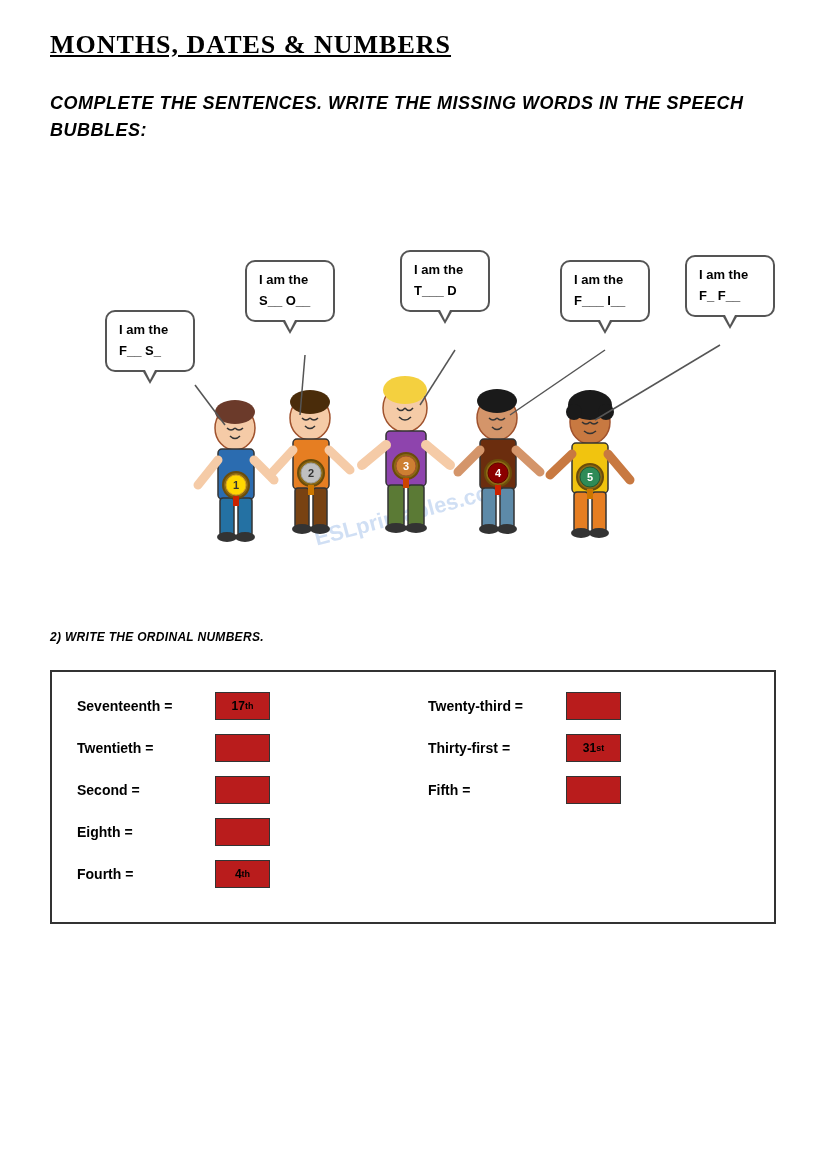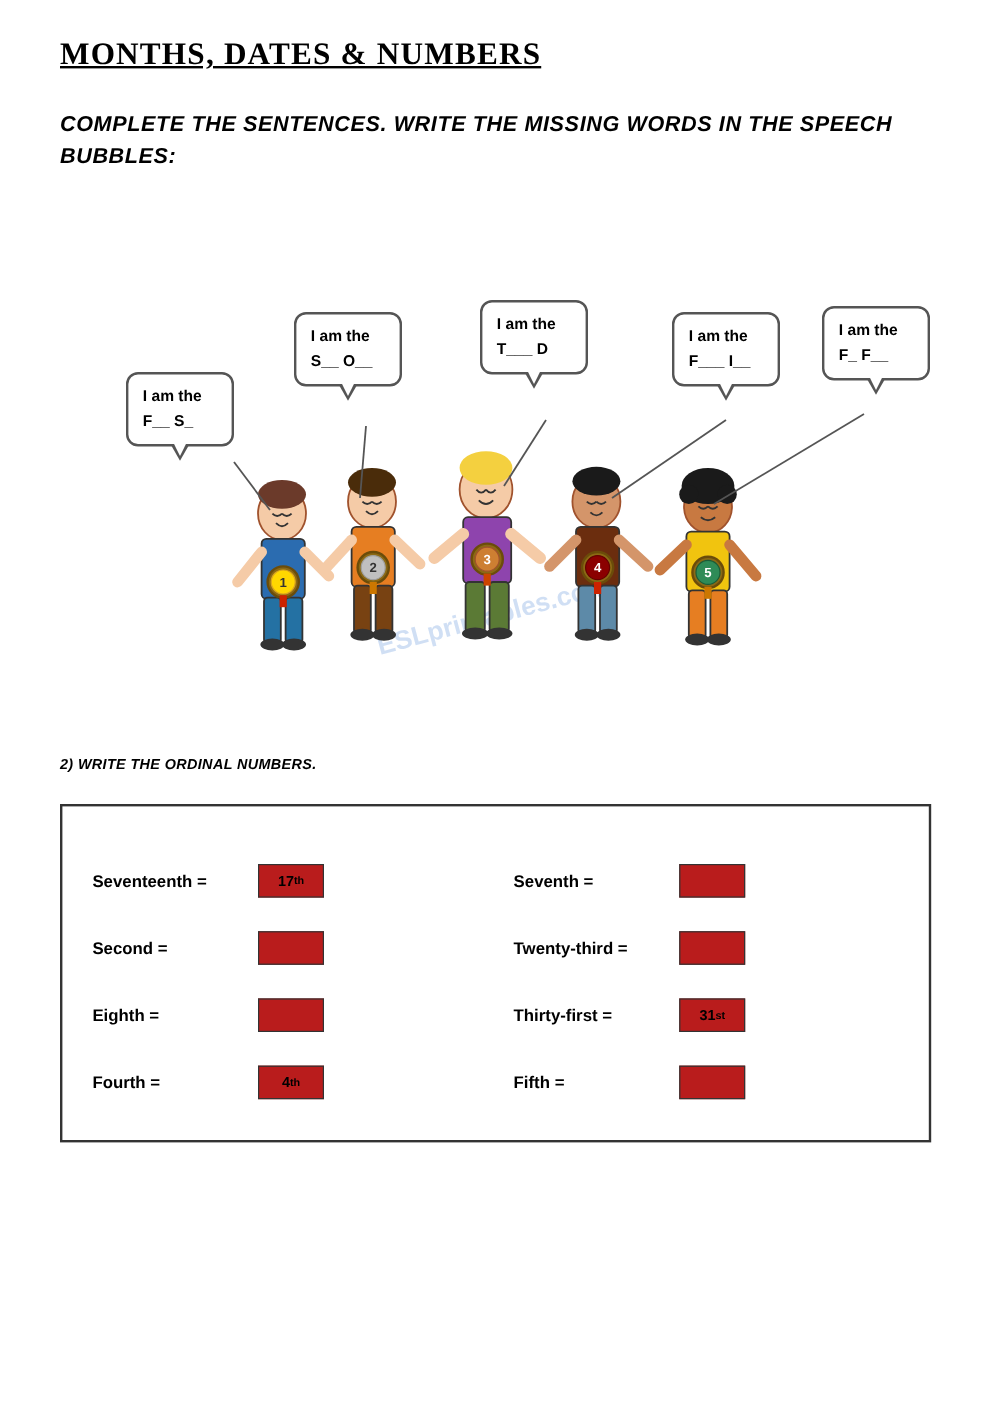--- a/index.html
+++ b/index.html
@@ -98,21 +98,20 @@
       display: grid;
       grid-template-columns: 1fr 1fr;
       gap: 0px 30px;
     }
 
     .number-row {
       display: flex;
       align-items: center;
       margin-bottom: 14px;
       gap: 8px;
-      margin-top: 28px;
     }
 
     .number-label {
       font-size: 14px;
       font-weight: bold;
       min-width: 130px;
     }
 
     .answer-box {
       width: 55px;
@@ -290,43 +289,43 @@
 <div class="table-box">
   <div class="numbers-grid">
 
     <div>
 
       <div class="number-row">
         <span class="number-label">Seventeenth =</span>
         <div class="answer-box">17<sup>th</sup></div>
       </div>
 
+      <div class="number-row">
+        <span class="number-label">Twentieth =</span>
+        <div class="answer-box"></div>
+      </div>
 
       <div class="number-row">
         <span class="number-label">Second =</span>
         <div class="answer-box"></div>
       </div>
 
       <div class="number-row">
         <span class="number-label">Eighth =</span>
         <div class="answer-box"></div>
       </div>
 
       <div class="number-row">
         <span class="number-label">Fourth =</span>
         <div class="answer-box">4<sup>th</sup></div>
       </div>
     </div>
 
     <div>
 
-      <div class="number-row">
-        <span class="number-label">Seventh =</span>
-        <div class="answer-box"></div>
-      </div>
 
       <div class="number-row">
         <span class="number-label">Twenty-third =</span>
         <div class="answer-box"></div>
       </div>
 
       <div class="number-row">
         <span class="number-label">Thirty-first =</span>
         <div class="answer-box">31<sup>st</sup></div>
       </div>

